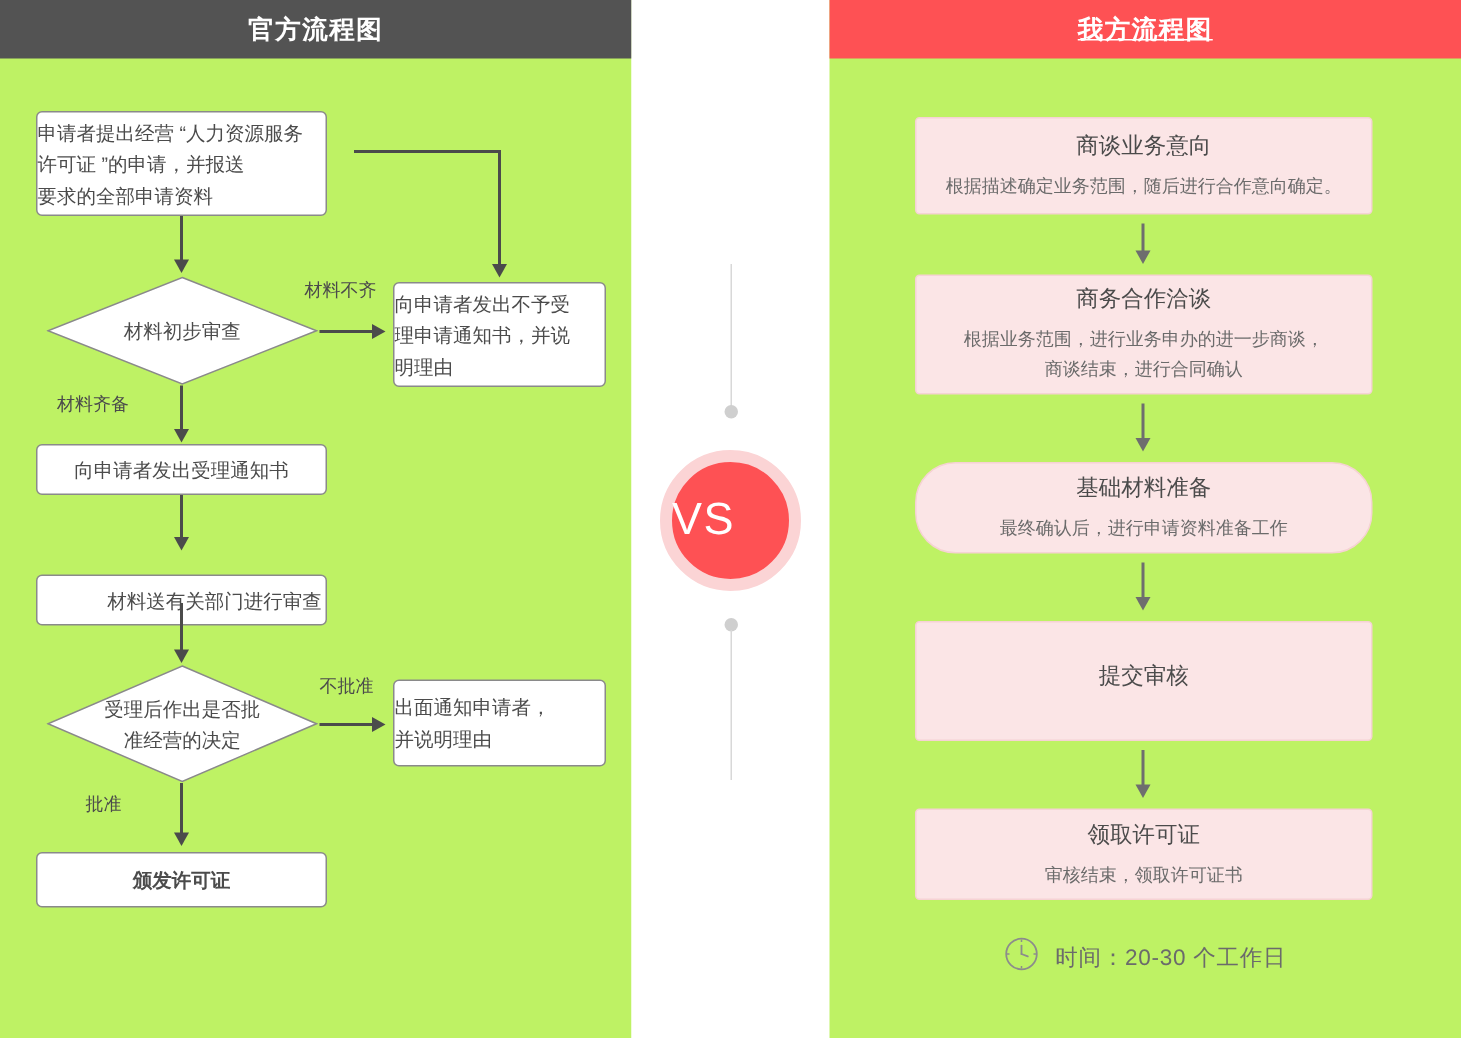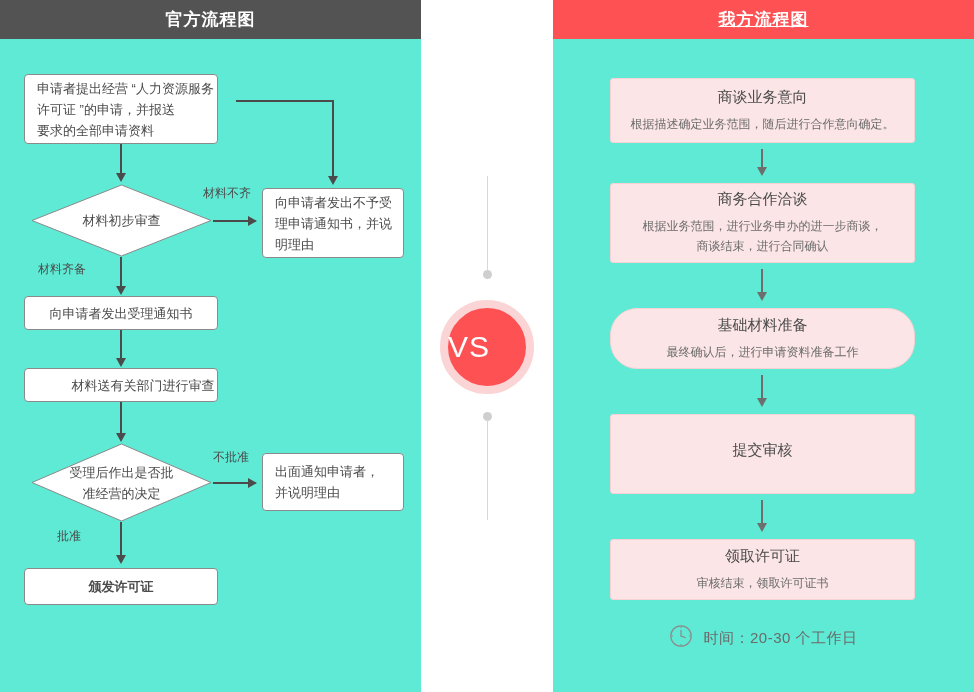--- a/index.html
+++ b/index.html
@@ -14,21 +14,21 @@
     overflow: hidden;
     font-family: "Liberation Sans", "DejaVu Sans", sans-serif;
     color: #555555;
   }
 
   
   .panel {
     position: absolute;
     top: 0;
     height: 692px;
-    background: #5eead4;
+    background: #bef264;
   }
   .panel-left  { left: 0;     width: 421px; }
   .panel-right { left: 553px; width: 421px; }
 
   .panel-header {
     position: absolute;
     top: 0; left: 0;
     width: 100%;
     height: 39px;
     line-height: 39px;
@@ -54,21 +54,21 @@
     line-height: 21px;
     color: #4b4b4b;
     display: flex;
     align-items: center;
     justify-content: center;
     text-align: center;
   }
   .node.align-left {
     justify-content: flex-start;
     text-align: left;
-    padding-left: 12px;
+    padding-left: 0;
   }
 
   .diamond {
     position: absolute;
     display: flex;
     align-items: center;
     justify-content: center;
   }
   .diamond svg { position: absolute; top: 0; left: 0; }
   .diamond .dtext {
@@ -240,21 +240,21 @@
     <div class="arrow-down" style="left:116px; top:247px;"></div>
     <div class="edge-label" style="left:38px; top:222px;">材料齐备</div>
 
     <div class="node" style="left:24px; top:257px; width:194px; height:34px;">
       <span>向申请者发出受理通知书</span>
     </div>
 
     <div class="vline" style="left:120px; top:291px; height:29px;"></div>
     <div class="arrow-down" style="left:116px; top:319px;"></div>
 
-    <div class="node" style="left:24px; top:329px; width:194px; height:34px;padding-left:44px;">
+    <div class="node" style="left:24px; top:344px; width:194px; height:34px;padding-left:44px;">
       <span>材料送有关部门进行审查</span>
     </div>
 
     <div class="vline" style="left:120px; top:363px; height:32px;"></div>
     <div class="arrow-down" style="left:116px; top:394px;"></div>
 
     <div class="diamond" style="left:31px; top:404px; width:181px; height:79px;">
       <svg width="181" height="79" viewBox="0 0 181 79">
         <polygon points="90.5,1 180,39.5 90.5,78 1,39.5" fill="#ffffff" stroke="#8a8a8a" stroke-width="1"></polygon>
       </svg>

